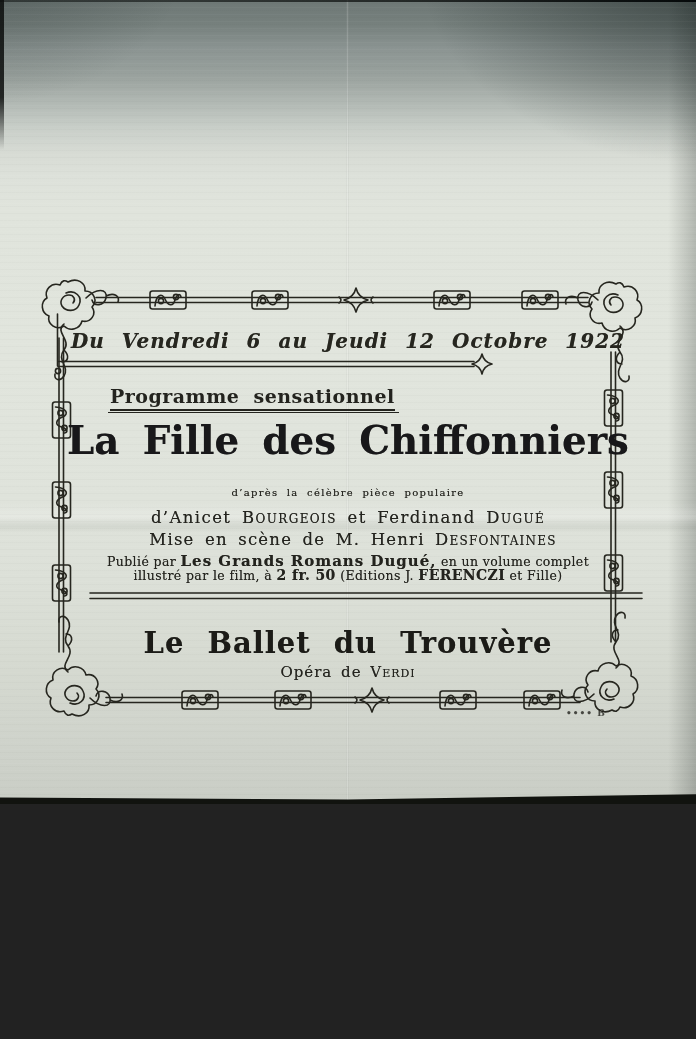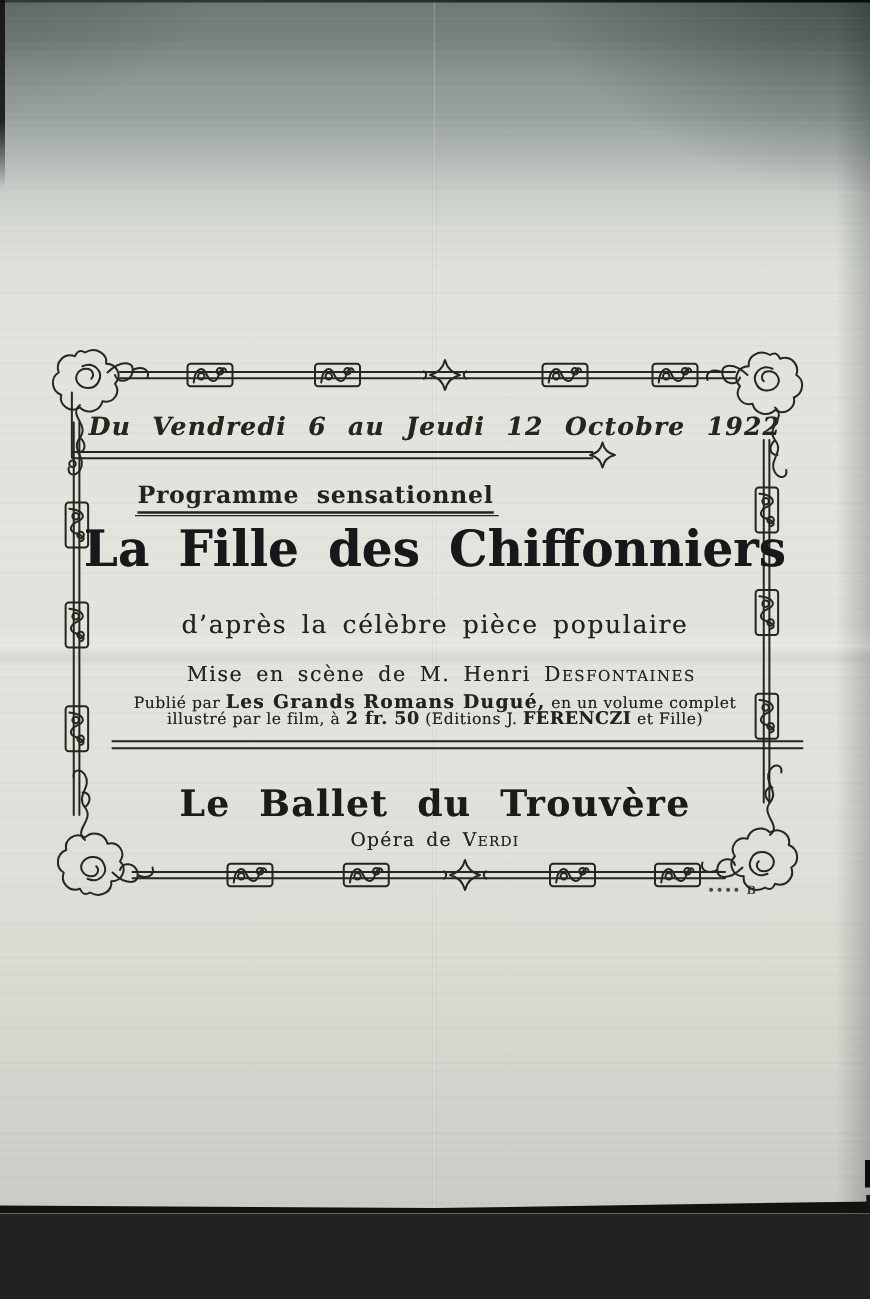--- a/index.html
+++ b/index.html
@@ -1,17 +1,17 @@
 <!DOCTYPE html>
 <html><head>
 <meta charset="utf-8">
 <style>
   html,body { margin:0; padding:0; background:#222; }
   .screen {
-    position:relative; width:696px; height:971px; overflow:hidden;
+    position:relative; width:696px; height:804px; overflow:hidden;
     font-family:"DejaVu Serif", serif; color:#23231e;
     background:
       radial-gradient(ellipse 420px 300px at 101% -5%, rgba(18,28,27,0.55), rgba(18,28,27,0) 68%),
       radial-gradient(ellipse 300px 220px at -3% -6%, rgba(25,35,34,0.30), rgba(25,35,34,0) 70%),
       linear-gradient(90deg, rgba(0,0,0,0) 96%, rgba(15,22,20,0.22) 100%),
       linear-gradient(180deg,
         #6e7876 0%, #76807d 3%, #8b9492 6%, #9aa29e 9.5%,
         #b3bab5 13%, #c9cfc9 16%, #d7dbd4 19%, #dde1da 22%,
         #e0e4dc 26%, #e1e5dd 45%, #dfe3db 62%, #dce0d8 72%,
         #d6dad1 82%, #cfd3cb 92%, #c9cdc5 100%);
@@ -48,21 +48,21 @@
   .txt { position:absolute; left:0; right:0; text-align:center; white-space:nowrap;
          text-shadow:0 0 0.5px rgba(35,35,28,0.55); }
   .date { top:329px; font-size:20px; font-weight:700; font-style:italic;
           letter-spacing:1px; word-spacing:9px; color:#26261f; }
   .kicker-wrap { position:absolute; left:110px; top:385px; white-space:nowrap; }
   .kicker { display:inline-block; font-size:19px; font-weight:700; letter-spacing:0.5px;
             word-spacing:7px; padding-bottom:2px; border-bottom:2px solid #23231e; position:relative; }
   .kicker::after { content:""; position:absolute; left:-2px; right:-4px; bottom:-4px; height:1px; background:#23231e; }
   .title { top:416px; font-size:40px; font-weight:700; word-spacing:10px; color:#18181a;
            transform:scaleX(0.97); transform-origin:center; }
-  .origin { top:487px; font-size:20px; letter-spacing:1.3px; word-spacing:4px; }
+  .origin { top:487px; font-size:10px; letter-spacing:1.3px; word-spacing:4px; }
   .authors { top:508px; font-size:16.5px; letter-spacing:1.4px; word-spacing:4px; }
   .direction { top:530px; font-size:16.5px; letter-spacing:1.2px; word-spacing:4px;padding-left:10px; }
   .sc { font-variant:small-caps; }
   .pub1 { top:552px; font-size:12.5px; letter-spacing:0.4px; }
   .pub2 { top:567px; font-size:12.5px; letter-spacing:0.4px; }
   .pub-strong { font-weight:700; font-size:15px; letter-spacing:1px; }
   .price { font-weight:700; font-size:14px; }
   .attraction { top:605px; font-size:16.5px; letter-spacing:0.8px; word-spacing:6px; }
   .ballet { top:626px; font-size:29px; font-weight:700; letter-spacing:1px; word-spacing:12px; color:#1b1b17; }
   .opera { top:663px; font-size:15px; letter-spacing:1px; word-spacing:3px; }
@@ -145,20 +145,21 @@
   <div class="txt date">Du Vendredi 6 au Jeudi 12 Octobre 1922</div>
 
   <div class="kicker-wrap">
     <span class="kicker">Programme sensationnel</span>
   </div>
 
   <div class="txt title">La Fille des Chiffonniers</div>
 
   <div class="txt origin">d’après la célèbre pièce populaire</div>
 
+  <div class="txt authors"><span>d’Anicet </span><span class="sc">Bourgeois</span><span> et Ferdinand </span><span class="sc">Dugué</span></div>
 
   <div class="txt direction"><span>Mise en scène de M. Henri </span><span class="sc">Desfontaines</span></div>
 
   <div class="txt pub1"><span>Publié par </span><span class="pub-strong">Les Grands Romans Dugué,</span><span> en un volume complet</span></div>
 
   <div class="txt pub2"><span>illustré par le film, à </span><span class="price">2 fr. 50</span><span> (Editions J. </span><span class="price">FERENCZI</span><span> et Fille)</span></div>
 
 
   <div class="txt ballet">Le Ballet du Trouvère</div>
 

